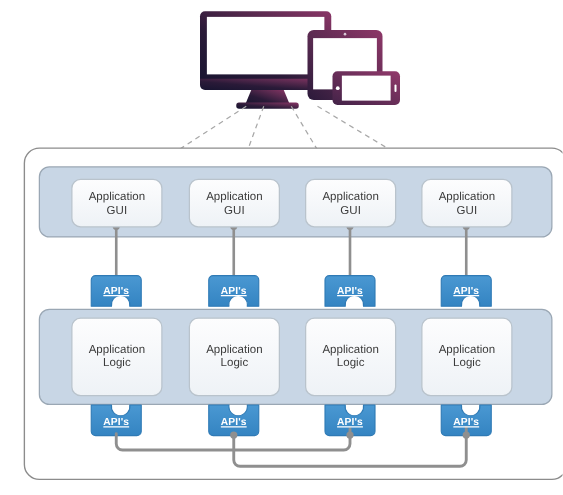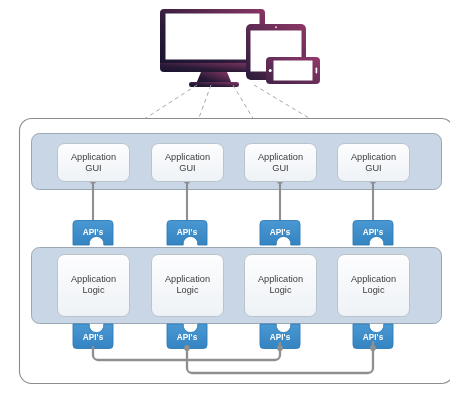--- a/index.html
+++ b/index.html
@@ -43,20 +43,21 @@
     font-size: 9.2px;
     line-height: 11.4px;
     letter-spacing: 0.02px;
   }
   .api-label {
     color: #ffffff;
     font-size: 8.2px;
     font-weight: bold;
     line-height: 9px;
     letter-spacing: 0.1px;
+    text-decoration: underline;
   }
 </style>
 </head>
 <body>
 
 <div id="stage">
 
   <svg id="svgroot" viewBox="0 0 450 396">
     <defs>
       <linearGradient id="devGrad" x1="0" y1="1" x2="1" y2="0">

